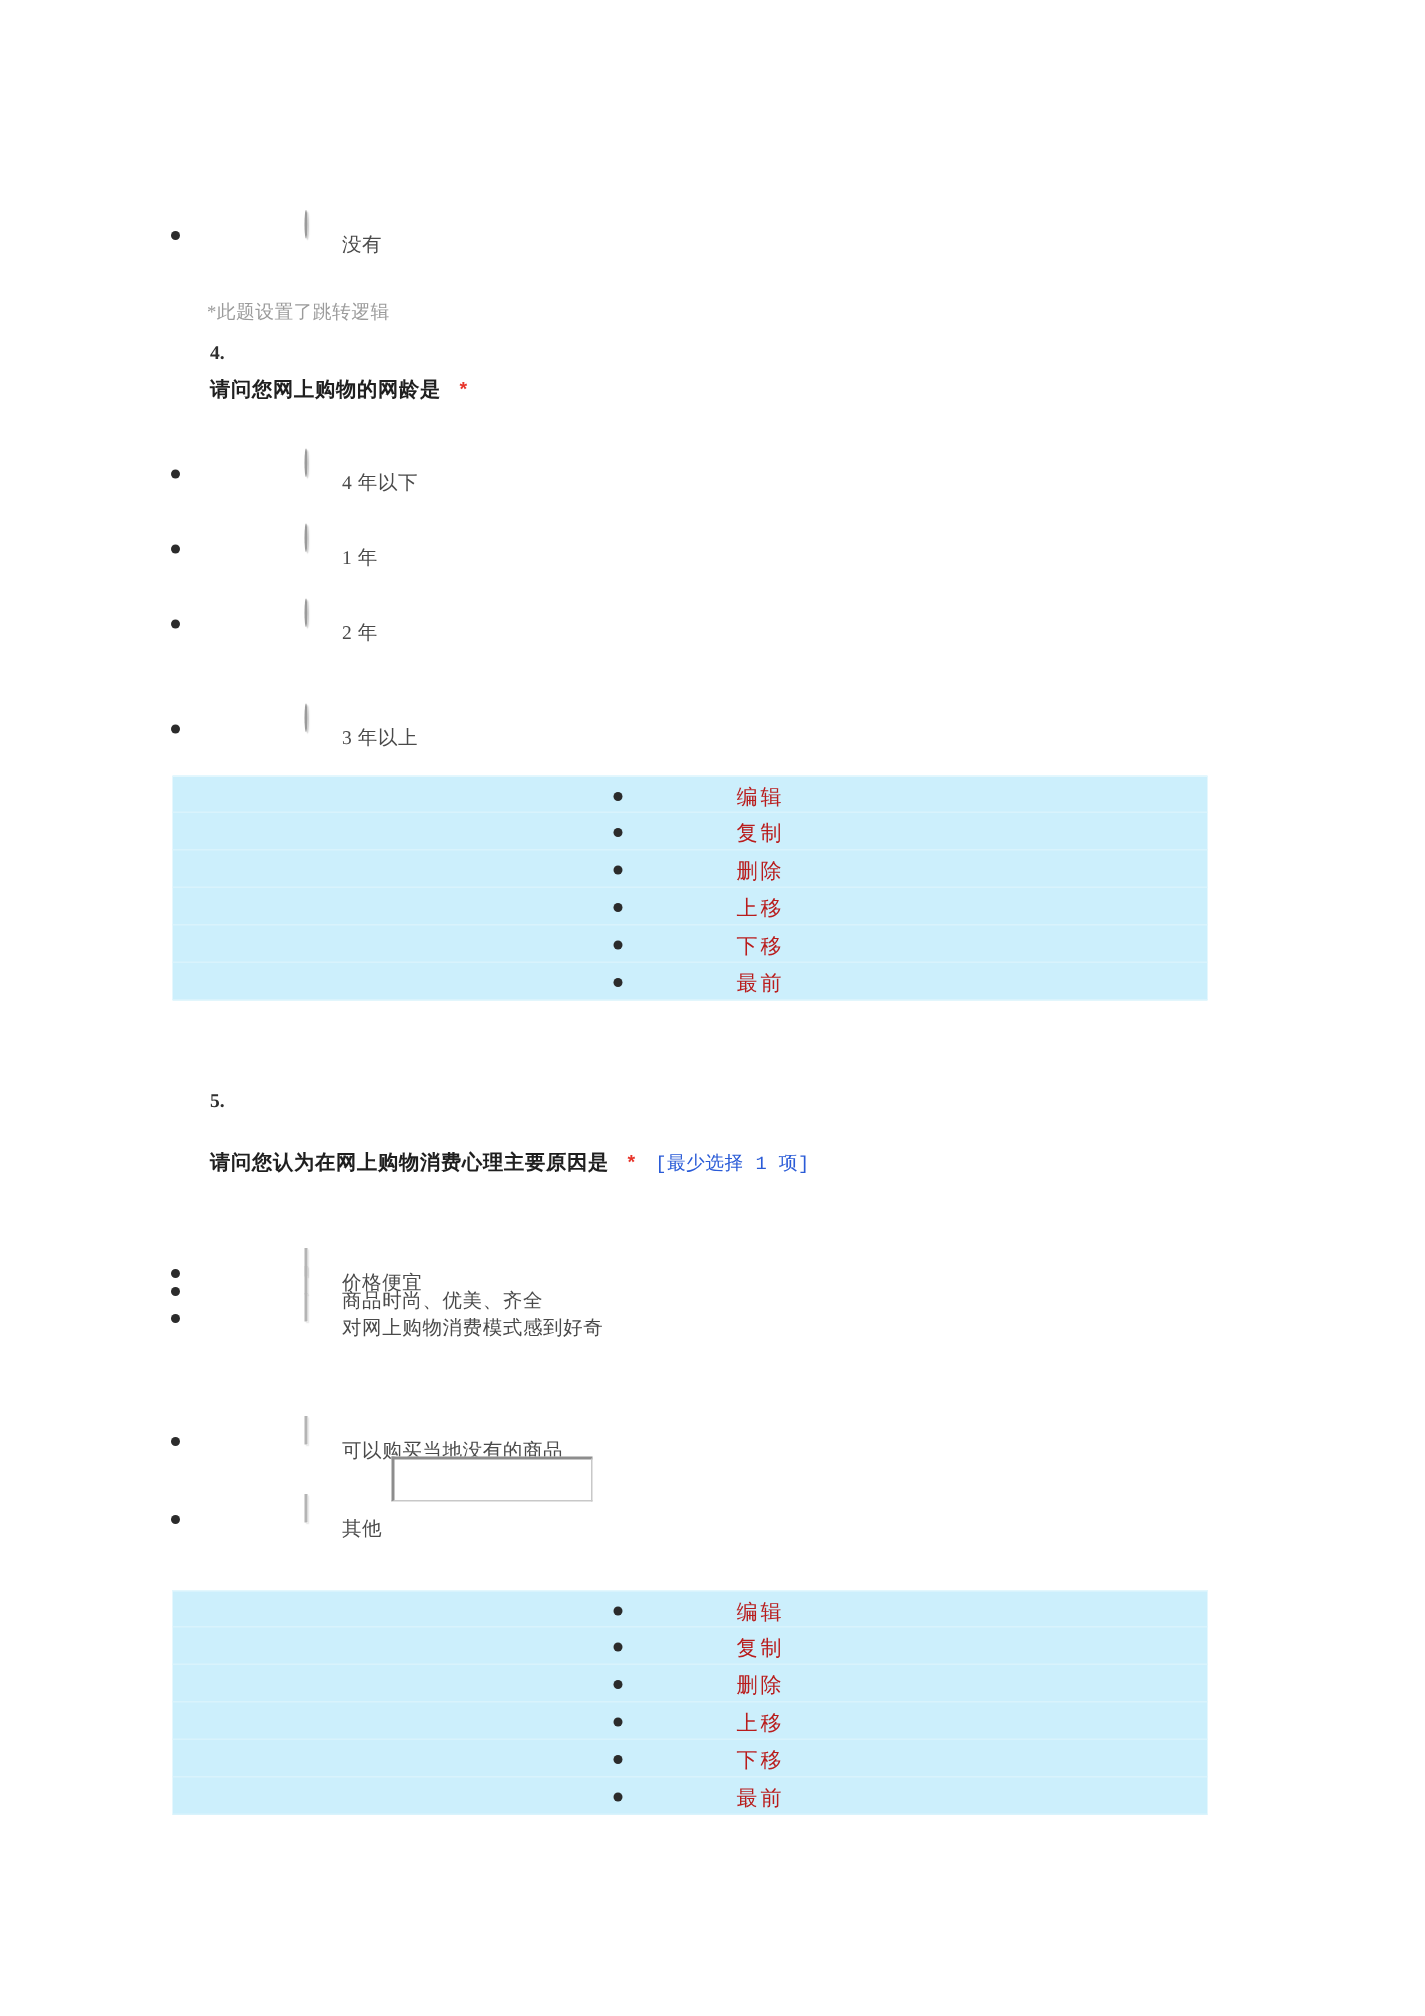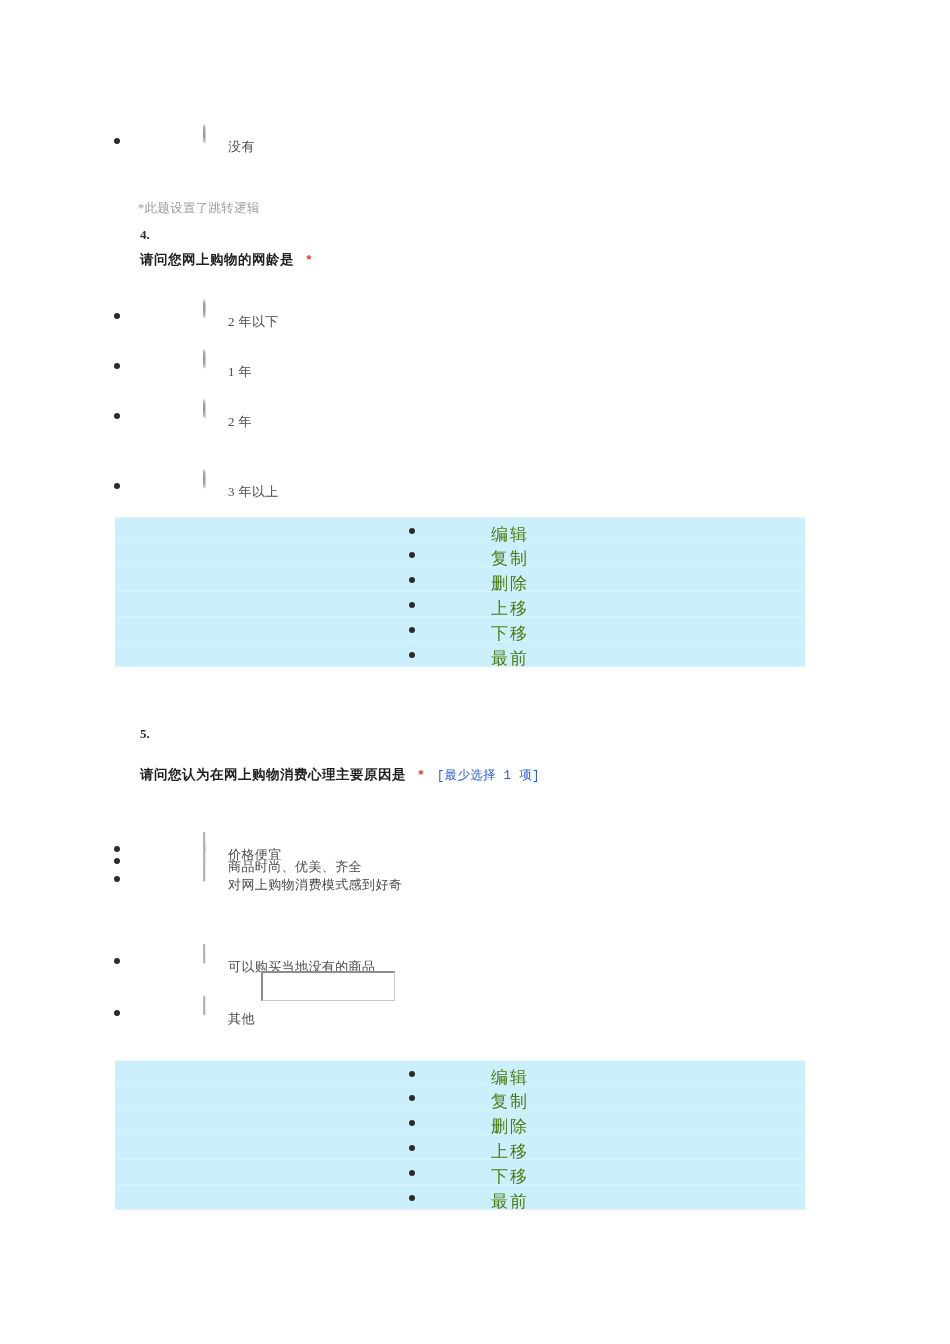--- a/index.html
+++ b/index.html
@@ -149,51 +149,51 @@
     top: 10px;
     width: 6px;
     height: 6px;
     background: #2b2b2b;
     border-radius: 50%;
   }
   .toolbar-label {
     position: absolute;
     left: 376px;
     top: 5px;
-    font-size: 17px;
-    color: #4d7c0f;
+    font-size: 14px;
+    color: #b91c1c;
     letter-spacing: 2px;
     white-space: nowrap;
   }
 </style>
 </head>
 <body>
 
-<div class="opt-row" style="top:120px;">
+<div class="opt-row" style="top:136px;">
   <span class="opt-bullet"></span>
   <span class="opt-control">
     <span class="radio-glyph"></span>
   </span>
   <span class="opt-label">没有</span>
 </div>
 
 <div class="note-text" style="top:200px;">*此题设置了跳转逻辑</div>
 
 <div class="q-number" style="top:227px;">4.</div>
 
 <div class="q-title-row" style="top:251px;">
   <span class="q-title">请问您网上购物的网龄是</span><span class="q-required">*</span>
 </div>
 
 <div class="opt-row" style="top:295px;">
   <span class="opt-bullet"></span>
   <span class="opt-control">
     <span class="radio-glyph"></span>
   </span>
-  <span class="opt-label">2 年以下</span>
+  <span class="opt-label">4 年以下</span>
 </div>
 
 <div class="opt-row" style="top:345px;">
   <span class="opt-bullet"></span>
   <span class="opt-control">
     <span class="radio-glyph"></span>
   </span>
   <span class="opt-label">1 年</span>
 </div>
 

